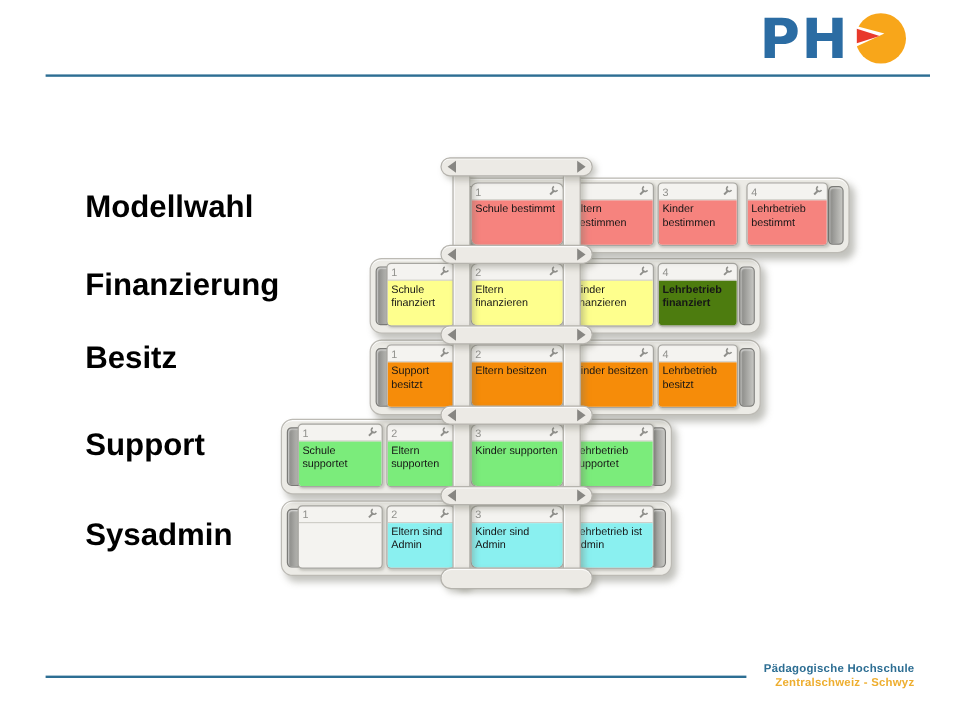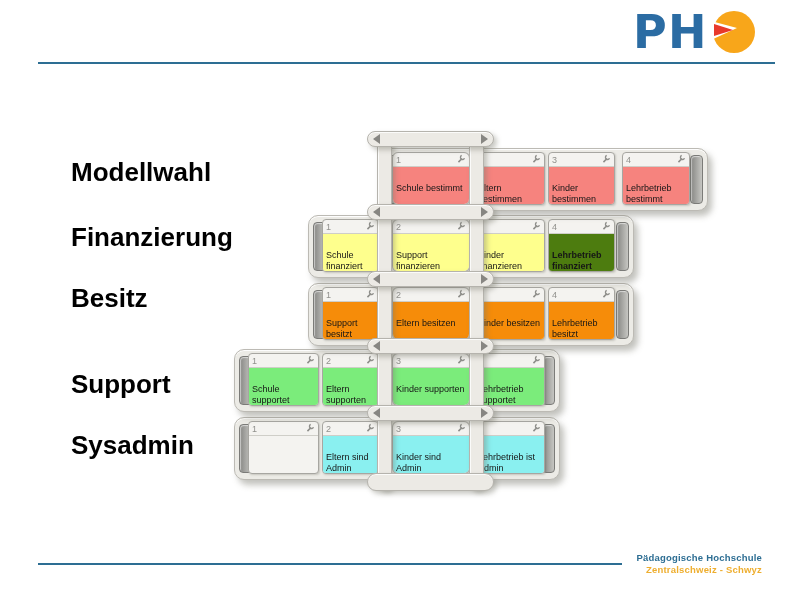--- a/index.html
+++ b/index.html
@@ -5,21 +5,21 @@
   html,body{margin:0;padding:0;background:#888;}
   .slide{position:relative;width:800px;height:600px;background:#ffffff;overflow:hidden;
          font-family:"Liberation Sans",sans-serif;margin:0 auto;}
   .rule{position:absolute;height:2px;background:#2d6e93;}
   .top-rule{left:38px;top:62px;width:737px;}
   .footer-rule{left:38px;top:563px;width:584px;}
   .logo{position:absolute;left:633px;top:8px;width:130px;height:48px;}
   .footer-text{position:absolute;right:38px;top:552px;text-align:right;font-size:9.5px;
                font-weight:bold;line-height:11.5px;letter-spacing:.2px;}
   .dim-label{position:absolute;left:71px;font-size:26px;font-weight:bold;color:#000;white-space:nowrap;}
-  .lbl0{top:157px}.lbl1{top:222px}.lbl2{top:283px}.lbl3{top:369px}.lbl4{top:430px}
+  .lbl0{top:157px}.lbl1{top:222px}.lbl2{top:283px}.lbl3{top:355px}.lbl4{top:430px}
 
   .widget{position:absolute;inset:0;}
   .rowg{position:absolute;inset:0;pointer-events:none;}
   .z5{z-index:5}.z4{z-index:4}.z3{z-index:3}.z2{z-index:2}.z1{z-index:1}
   .rowg *{pointer-events:auto;}
 
   .tube{position:absolute;height:61px;border-radius:10px;background:#ecebe6;
         border:1px solid #bcbab4;
         box-shadow:4px 5px 6px rgba(120,120,108,.45), inset 0 1px 0 rgba(255,255,255,.9);}
   .t0{left:380px;top:148px;width:326px;}
@@ -34,21 +34,21 @@
 
   .card{position:absolute;height:53px;border:1px solid #a7a6a1;border-radius:4px;
         background:#f4f3f0;overflow:hidden;box-shadow:1px 1px 2px rgba(90,90,80,.25);
         box-sizing:border-box;}
   .sel{border-radius:6px;}
   .colA{left:248px;width:71px}.colB{left:322px;width:57px}.colC{left:392px;width:78px}
   .colD{left:474px;width:71px}.colE{left:548px;width:67px}.colF{left:622px;width:68px}
   .r0{top:152px}.r1{top:219px}.r2{top:287px}.r3{top:353px}.r4{top:421px}
   .card-head{height:13px;border-bottom:1px solid #cfcec8;display:flex;align-items:center;
              justify-content:space-between;padding:0 3px;font-size:9px;color:#90908c;}
-  .card-body{height:37px;padding:16px 3px;font-size:9px;line-height:1.2;color:#161616;}
+  .card-body{height:37px;padding:2px 3px;font-size:9px;line-height:1.2;color:#161616;}
 
   .ladder{position:absolute;inset:0;z-index:6;pointer-events:none;}
   .ladder *{pointer-events:auto;}
   .rail{position:absolute;top:135px;height:353px;width:13px;background:#eceae5;
         border:1px solid #b5b3ad;border-radius:7px;
         box-shadow:3px 3px 5px rgba(120,120,108,.4), inset 1px 1px 0 rgba(255,255,255,.8);}
   .rail-left{left:377px}.rail-right{left:469px}
   .bar{position:absolute;left:367px;width:127px;height:16px;background:#eceae5;
        border:1px solid #b5b3ad;border-radius:9px;box-sizing:border-box;
        box-shadow:3px 3px 5px rgba(120,120,108,.4), inset 0 1px 0 rgba(255,255,255,.8);
@@ -146,21 +146,21 @@
         <div class="card-body" style="background-color: rgb(254, 255, 141);">Schule finanziert</div>
       </div>
       <div class="card colC r1 sel">
         <div class="card-head">
             <span>2</span>
             <span><svg width="9" height="9" viewBox="0 0 10 10">
                 <path d="M1.6 9 L5.6 5" stroke="#8f8f8b" stroke-width="1.8" fill="none"></path>
                 <path d="M5.2 1.6 A2.4 2.4 0 1 0 8.4 4.8" stroke="#8f8f8b" stroke-width="1.5" fill="none"></path>
               </svg></span>
           </div>
-        <div class="card-body" style="background-color: rgb(254, 255, 141);">Support finanzieren</div>
+        <div class="card-body" style="background-color: rgb(254, 255, 141);">Eltern finanzieren</div>
       </div>
       <div class="card colD r1">
         <div class="card-head">
             <span>3</span>
             <span><svg width="9" height="9" viewBox="0 0 10 10">
                 <path d="M1.6 9 L5.6 5" stroke="#8f8f8b" stroke-width="1.8" fill="none"></path>
                 <path d="M5.2 1.6 A2.4 2.4 0 1 0 8.4 4.8" stroke="#8f8f8b" stroke-width="1.5" fill="none"></path>
               </svg></span>
           </div>
         <div class="card-body" style="background-color: rgb(254, 255, 141);">Kinder finanzieren</div>

